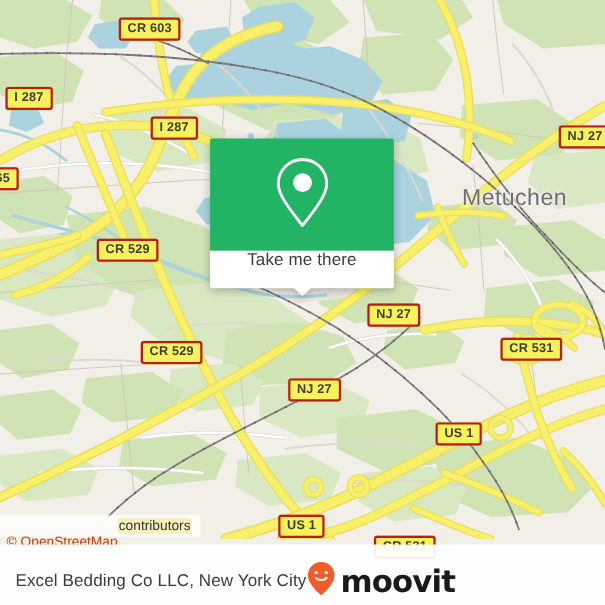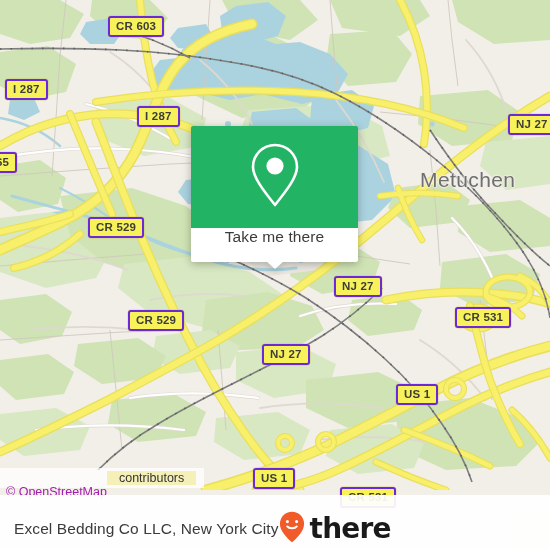--- a/index.html
+++ b/index.html
@@ -31,21 +31,21 @@
     position: absolute;
     left: 0; top: 0;
     display: block;
   }
 
   
   .shield {
     position: absolute;
     box-sizing: border-box;
     background: #f7f25a;
-    border: 2px solid #6d28d9;
+    border: 2px solid #b91c1c;
     border-radius: 3px;
     color: #3d3d38;
     font-family: "Liberation Sans", sans-serif;
     font-size: 11.5px;
     font-weight: bold;
     letter-spacing: 0.2px;
     line-height: 17px;
     height: 21px;
     padding: 0 6px;
     text-align: center;
@@ -117,24 +117,24 @@
     height: 20px;
     padding: 0 8px 0 6px;
     display: flex;
     align-items: center;
     background: rgba(255,255,255,0.72);
     color: #333333;
     font-family: "Liberation Sans", sans-serif;
     font-size: 12.5px;
     white-space: nowrap;
   }
-  #attribution .osm-link { color: #a21caf; margin-top: 28px; }
+  #attribution .osm-link { color: #c2410c; margin-top: 28px; }
   #attribution .contrib {
     background: #f5f0b8;
-    padding: 0 12px;
+    padding: 0 1px;
   }
 
   
   #footer {
     position: absolute;
     left: 0;
     top: 483px;
     width: 550px;
     height: 67px;
     background: rgba(255,255,255,0.93);
@@ -519,17 +519,17 @@
     <span id="brand">
       <span>
         <svg width="26" height="32" viewBox="0 0 26 32" xmlns="http://www.w3.org/2000/svg" aria-hidden="true">
           <path d="M13 0.8 C6.3 0.8 0.9 6.2 0.9 12.9 C0.9 19.6 8.2 27.4 13 31.2
                    C17.8 27.4 25.1 19.6 25.1 12.9 C25.1 6.2 19.7 0.8 13 0.8 Z" fill="#f15a29"></path>
           <circle cx="8.4" cy="10.6" r="1.55" fill="#ffffff"></circle>
           <circle cx="17.6" cy="10.6" r="1.55" fill="#ffffff"></circle>
           <path d="M8.2 15.4 C10.0 17.9 16.0 17.9 17.8 15.4" fill="none" stroke="#ffffff" stroke-width="1.9" stroke-linecap="round"></path>
         </svg>
       </span>
-      <span id="brand-wordmark">there</span>
+      <span id="brand-wordmark">moovit</span>
     </span>
   </div>
 
 </div>
 
 </body></html>

